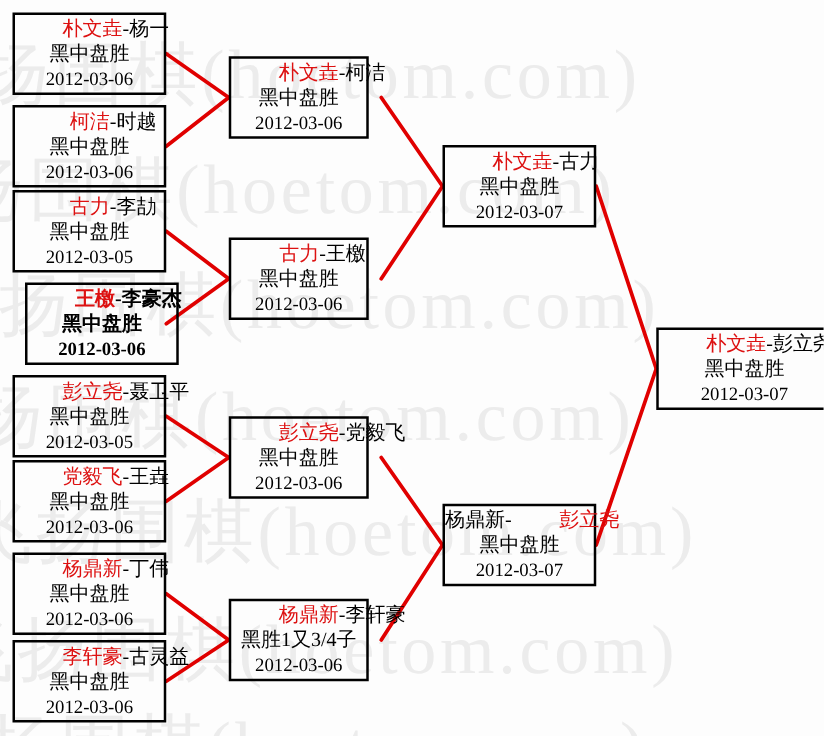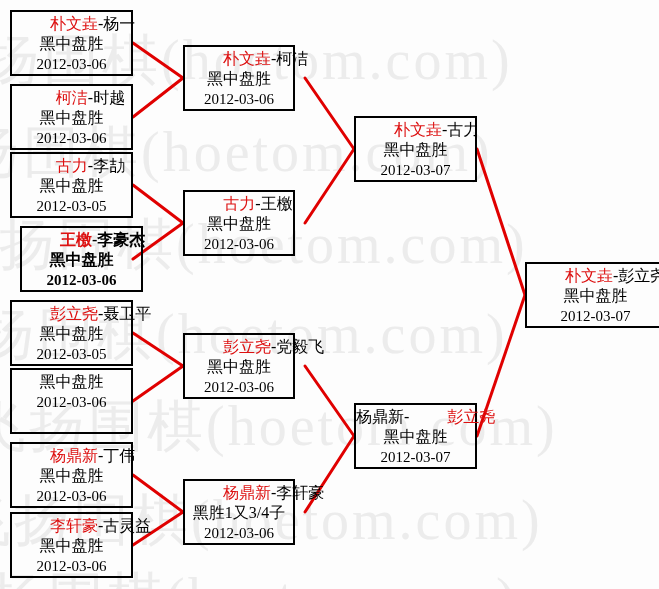--- a/index.html
+++ b/index.html
@@ -79,20 +79,21 @@
     <div class="names"><span class="win">王檄</span><span>-</span><span>李豪杰</span></div>
     <div class="result">黑中盘胜</div>
     <div class="date">2012-03-06</div>
   </div>
   <div class="box" style="left:10px;top:300px;">
     <div class="names"><span class="win">彭立尧</span><span>-</span><span>聂卫平</span></div>
     <div class="result">黑中盘胜</div>
     <div class="date">2012-03-05</div>
   </div>
   <div class="box" style="left:10px;top:368px;">
+    <div class="names"><span class="win">党毅飞</span><span>-</span><span>王垚</span></div>
     <div class="result">黑中盘胜</div>
     <div class="date">2012-03-06</div>
   </div>
   <div class="box" style="left:10px;top:442px;">
     <div class="names"><span class="win">杨鼎新</span><span>-</span><span>丁伟</span></div>
     <div class="result">黑中盘胜</div>
     <div class="date">2012-03-06</div>
   </div>
   <div class="box" style="left:10px;top:512px;">
     <div class="names"><span class="win">李轩豪</span><span>-</span><span>古灵益</span></div>

